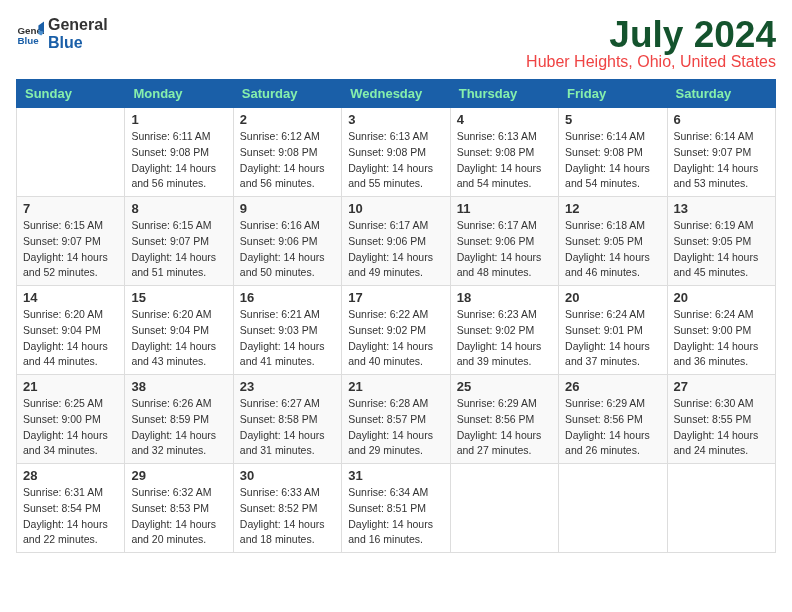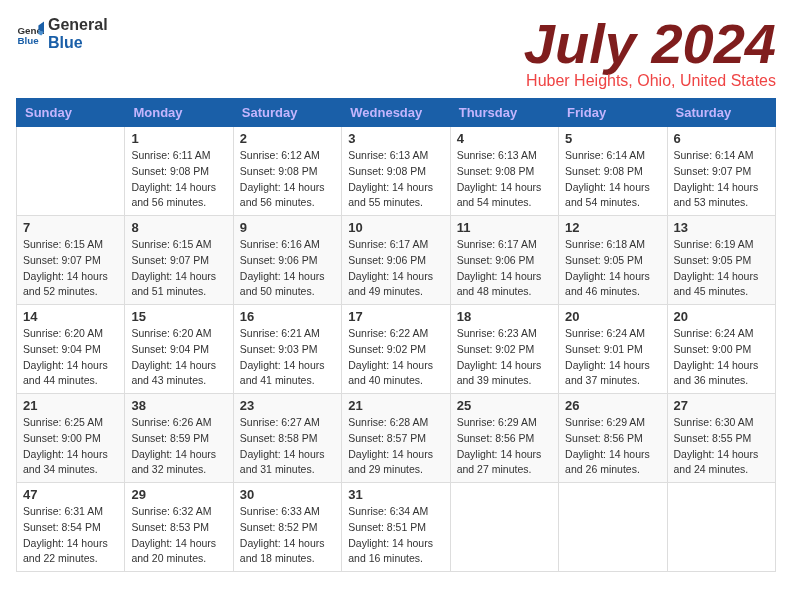--- a/index.html
+++ b/index.html
@@ -22,38 +22,37 @@
       gap: 4px;
     }
     .logo-icon {
       width: 28px;
       height: 28px;
     }
     .title-section {
       text-align: right;
     }
     .month-title {
-      font-size: 56px;
+      font-size: 37px;
       font-weight: bold;
-      color: #7f1d1d;
+      color: #14532d;
       line-height: 1;
-      font-style: italic;
     }
     .location-title {
       font-size: 16px;
       color: #ef4444;
     }
     .calendar-table {
       width: 100%;
       border-collapse: collapse;
       border: 1px solid #ccc;
     }
     .calendar-table th {
       background-color: #1a5fa8;
-      color: #c4b5fd;
+      color: #86efac;
       text-align: left;
       padding: 6px 8px;
       font-size: 13px;
       font-weight: bold;
       border: 1px solid #1a5fa8;
     }
     .calendar-table td {
       vertical-align: top;
       padding: 4px 6px;
       border: 1px solid #ddd;
@@ -226,21 +225,21 @@
           <span class="day-number">26</span>
           <div class="day-info">Sunrise: 6:29 AM<br>Sunset: 8:56 PM<br>Daylight: 14 hours and 26 minutes.</div>
         </td>
         <td>
           <span class="day-number">27</span>
           <div class="day-info">Sunrise: 6:30 AM<br>Sunset: 8:55 PM<br>Daylight: 14 hours and 24 minutes.</div>
         </td>
       </tr>
       <tr>
         <td>
-          <span class="day-number">47</span>
+          <span class="day-number">28</span>
           <div class="day-info">Sunrise: 6:31 AM<br>Sunset: 8:54 PM<br>Daylight: 14 hours and 22 minutes.</div>
         </td>
         <td>
           <span class="day-number">29</span>
           <div class="day-info">Sunrise: 6:32 AM<br>Sunset: 8:53 PM<br>Daylight: 14 hours and 20 minutes.</div>
         </td>
         <td>
           <span class="day-number">30</span>
           <div class="day-info">Sunrise: 6:33 AM<br>Sunset: 8:52 PM<br>Daylight: 14 hours and 18 minutes.</div>
         </td>

